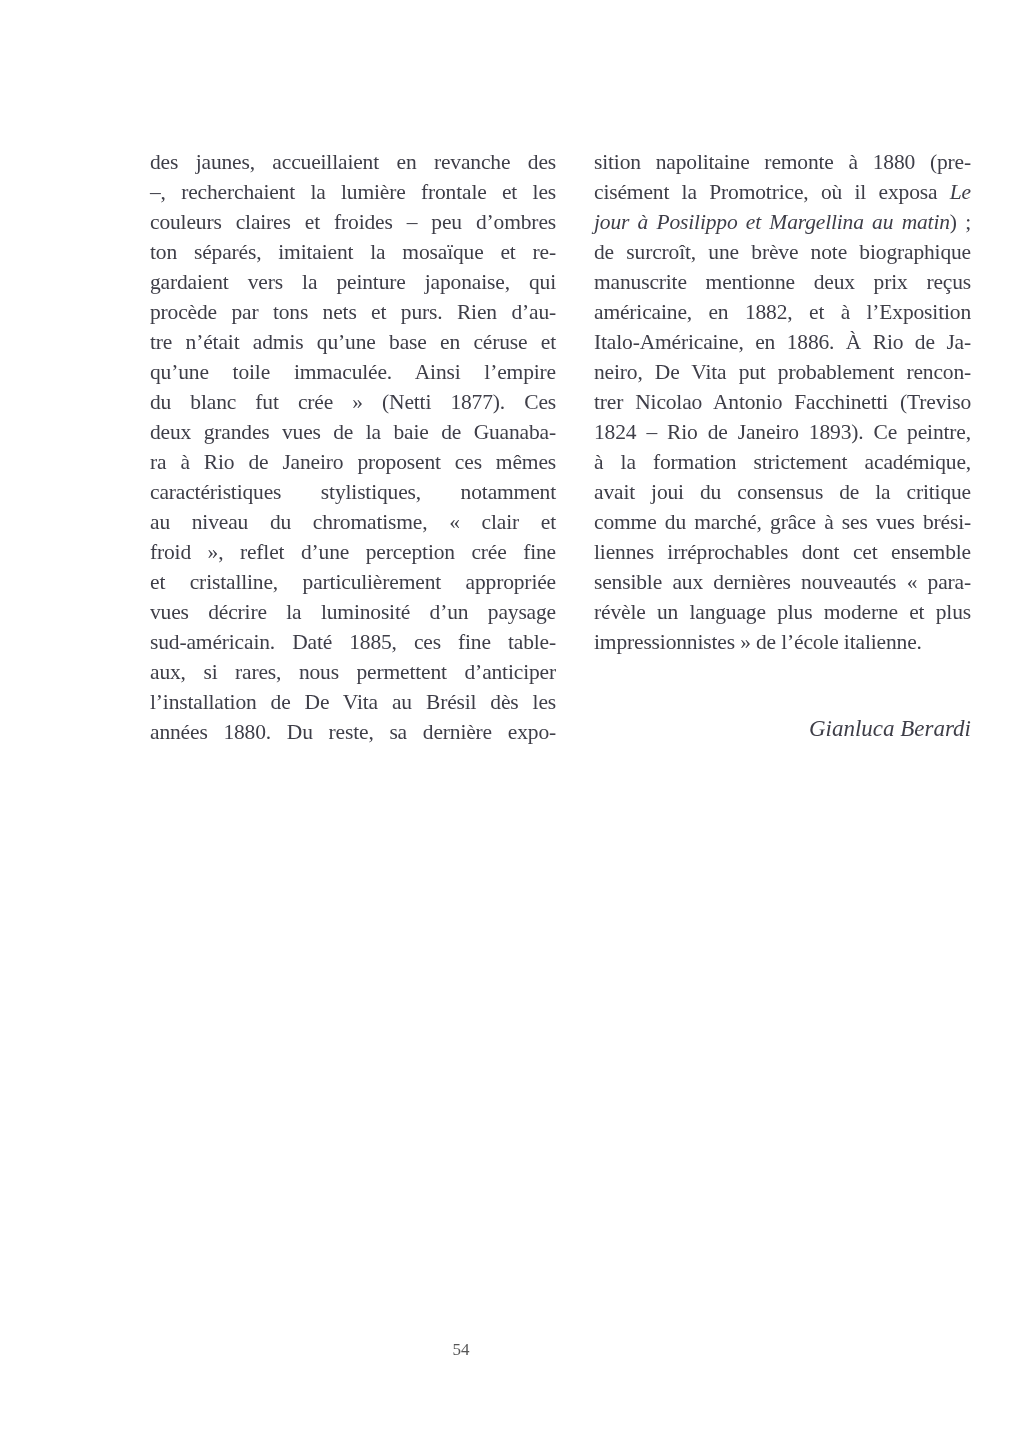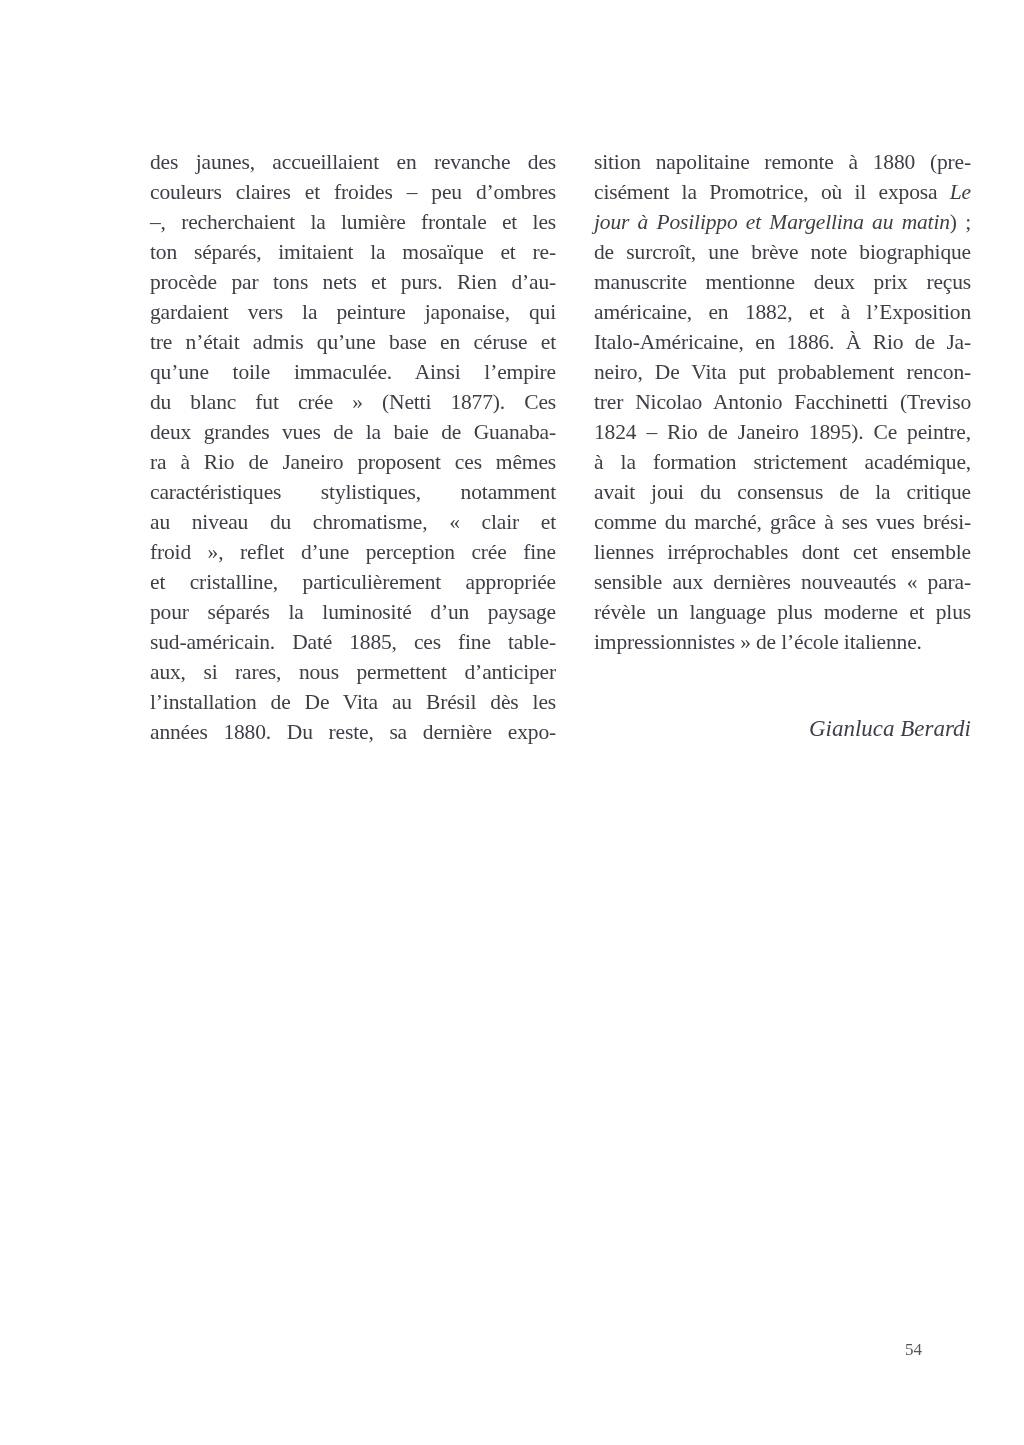--- a/index.html
+++ b/index.html
@@ -42,62 +42,62 @@
       right: 53px;
       font-size: 23px;
       font-style: italic;
       line-height: 30px;
     }
     .page-number {
       position: absolute;
       top: 1340px;
       left: 0;
       width: 922px;
-      text-align: right;
+      text-align: center;
       font-size: 17px;
       color: #555;
     }
   </style>
 </head>
 <body>
 
 <div class="column col-left">
   <span class="line">des jaunes, accueillaient en revanche des</span>
+  <span class="line">–, recherchaient la lumière frontale et les</span>
   <span class="line">couleurs claires et froides – peu d’ombres</span>
-  <span class="line">–, recherchaient la lumière frontale et les</span>
   <span class="line">ton séparés, imitaient la mosaïque et re-</span>
+  <span class="line">gardaient vers la peinture japonaise, qui</span>
   <span class="line">procède par tons nets et purs. Rien d’au-</span>
-  <span class="line">gardaient vers la peinture japonaise, qui</span>
   <span class="line">tre n’était admis qu’une base en céruse et</span>
   <span class="line">qu’une toile immaculée. Ainsi l’empire</span>
   <span class="line">du blanc fut crée »  (Netti 1877). Ces</span>
   <span class="line">deux grandes vues de la baie de Guanaba-</span>
   <span class="line">ra à Rio de Janeiro proposent ces mêmes</span>
   <span class="line">caractéristiques stylistiques, notamment</span>
   <span class="line">au niveau du chromatisme, « clair et</span>
   <span class="line">froid », reflet d’une perception crée fine</span>
   <span class="line">et cristalline, particulièrement appropriée</span>
-  <span class="line">pour séparés la luminosité d’un paysage</span>
+  <span class="line">vues décrire la luminosité d’un paysage</span>
   <span class="line">sud-américain. Daté 1885, ces fine table-</span>
   <span class="line">aux, si rares, nous permettent d’anticiper</span>
   <span class="line">l’installation de De Vita au Brésil dès les</span>
   <span class="line">années 1880. Du reste, sa dernière expo-</span>
 </div>
 
 <div class="column col-right">
   <span class="line">sition napolitaine remonte à 1880 (pre-</span>
   <span class="line"><span>cisément la Promotrice, où il exposa </span><i>Le</i></span>
   <span class="line"><i>jour à Posilippo et Margellina au matin</i><span>) ;</span></span>
   <span class="line">de surcroît, une brève note biographique</span>
   <span class="line">manuscrite mentionne deux prix reçus</span>
   <span class="line">américaine, en 1882, et à l’Exposition</span>
   <span class="line">Italo-Américaine, en 1886. À Rio de Ja-</span>
   <span class="line">neiro, De Vita put probablement rencon-</span>
   <span class="line">trer Nicolao Antonio Facchinetti (Treviso</span>
-  <span class="line">1824 – Rio de Janeiro 1895). Ce peintre,</span>
+  <span class="line">1824 – Rio de Janeiro 1893). Ce peintre,</span>
   <span class="line">à la formation strictement académique,</span>
   <span class="line">avait joui du consensus de la critique</span>
   <span class="line">comme du marché, grâce à ses vues brési-</span>
   <span class="line">liennes irréprochables dont cet ensemble</span>
   <span class="line">sensible aux dernières nouveautés « para-</span>
   <span class="line">révèle un language plus moderne et plus</span>
   <span class="line last">impressionnistes » de l’école italienne.</span>
 </div>
 
 <div class="signature">Gianluca Berardi</div>

